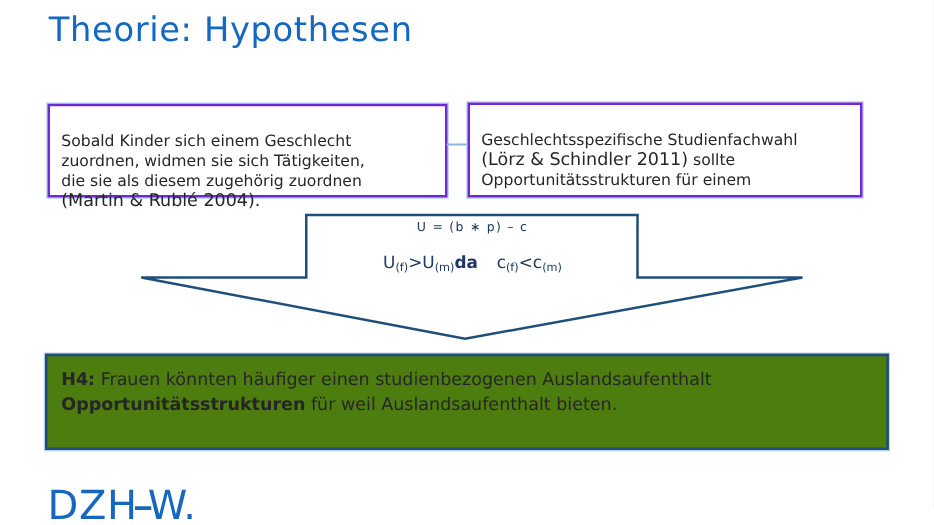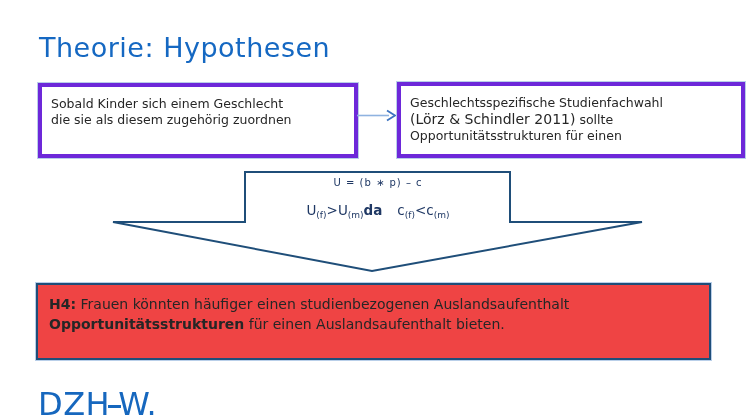--- a/index.html
+++ b/index.html
@@ -3,48 +3,48 @@
 <meta charset="utf-8">
 <style>
   * { margin:0; padding:0; box-sizing:border-box; }
   html,body { background:#e9e9e9; }
   body { font-family:"DejaVu Sans","Liberation Sans",sans-serif; }
   .slide{
     position:relative; width:747px; height:420px; background:#ffffff;
     overflow:hidden; margin:0 auto;
   }
   .slide-title{
-    position:absolute; left:39px; top:32px;
+    position:absolute; left:39px; top:9px;
     font-size:27px; letter-spacing:0.5px; color:#1568C2; white-space:nowrap;
   }
   .tbox{
     position:absolute; background:#fff;
-    border:4px solid #6d28d9; box-shadow:0 0 0 1px #b9cfe9;
-    padding:9px 9px; color:#262626;
+    border:2px solid #6d28d9; box-shadow:0 0 0 1px #b9cfe9;
+    padding:20px 9px; color:#262626;
   }
   .tbox .ln{ font-size:12.5px; line-height:16px; white-space:nowrap; }
   .tbox .cite{ font-size:14px; }
   .box-left{ left:38px; top:83px; width:320px; height:75px; }
-  .box-right{ left:397px; top:82px; width:348px; height:76px; }
+  .box-right{ left:374px; top:82px; width:316px; height:76px; }
   .connector{ position:absolute; left:357px; top:108px; }
   .big-arrow{ position:absolute; left:100px; top:168px; }
   .formula-l1{
     position:absolute; left:245px; top:177px; width:266px; text-align:center;
     font-size:10px; letter-spacing:1px; color:#1F3864; white-space:nowrap;
   }
   .formula-l2{
     position:absolute; left:230px; top:202px; width:296px; text-align:center;
     font-size:13.5px; color:#1F3864; white-space:nowrap;
   }
   .formula-l2 sub{ font-size:9px; vertical-align:-3px; letter-spacing:0; }
   .formula-l2 .gap1{ }
   .formula-l2 .gap2{ margin-left:15px; }
   .box-h4{
     position:absolute; left:36px; top:283px; width:675px; height:77px;
-    background:#ef4444; border:2px solid #1F4E79; box-shadow:0 0 0 1px #b9cfe9;
+    background:#4d7c0f; border:2px solid #1F4E79; box-shadow:0 0 0 1px #b9cfe9;
     padding:9px 11px; color:#262626;
   }
   .box-h4 .ln{ font-size:14px; line-height:20px; white-space:nowrap; }
   .bold{ font-weight:bold; }
   .logo{
     position:absolute; left:38px; top:385px;
     font-size:32px; color:#1667BE; letter-spacing:0.5px; white-space:nowrap;
   }
   .logo .crossbar{
     display:inline-block; width:13px; height:3px; background:#1667BE;
@@ -58,51 +58,53 @@
 </style>
 </head>
 <body>
 
 <div class="slide">
 
   <div class="slide-title">Theorie: Hypothesen</div>
 
   <div class="tbox box-left">
     <div class="ln">Sobald Kinder sich einem Geschlecht</div>
+    <div class="ln">zuordnen, widmen sie sich Tätigkeiten,</div>
     <div class="ln">die sie als diesem zugehörig zuordnen</div>
+    <div class="ln cite">(Martin &amp; Rublé 2004).</div>
   </div>
 
   <svg class="connector" width="42" height="15" viewBox="0 0 42 15">
     <line x1="0" y1="7.5" x2="32" y2="7.5" stroke="#8FB3E0" stroke-width="1.6"></line>
     <polyline points="30,2.5 38,7.5 30,12.5" fill="none" stroke="#3D74C0" stroke-width="1.8"></polyline>
   </svg>
 
   <div class="tbox box-right">
     <div class="ln">Geschlechtsspezifische Studienfachwahl</div>
     <div class="ln">
       <span class="cite">(Lörz &amp; Schindler 2011)</span><span> sollte</span>
     </div>
-    <div class="ln">Opportunitätsstrukturen für einen</div>
+    <div class="ln">Opportunitätsstrukturen für einem</div>
   </div>
 
   <svg class="big-arrow" width="560" height="112" viewBox="0 0 560 112">
     <polygon points="145,4 410,4 410,54 542,54 272,103 13,54 145,54" fill="#ffffff" stroke="#1F4E79" stroke-width="2" stroke-linejoin="miter"></polygon>
   </svg>
 
   <div class="formula-l1">U = (b ∗ p) – c</div>
   <div class="formula-l2">
     <span>U</span><sub>(f)</sub><span>&gt;</span><span>U</span><sub>(m)</sub><span class="gap1 bold">da</span><span class="gap2">c</span><sub>(f)</sub><span>&lt;</span><span>c</span><sub>(m)</sub>
   </div>
 
   <div class="box-h4">
     <div class="ln">
       <span class="bold">H4:</span><span> Frauen könnten häufiger einen studienbezogenen Auslandsaufenthalt</span>
     </div>
     <div class="ln">
-      <span class="bold">Opportunitätsstrukturen</span><span> für einen Auslandsaufenthalt bieten.</span>
+      <span class="bold">Opportunitätsstrukturen</span><span> für weil Auslandsaufenthalt bieten.</span>
     </div>
   </div>
 
   <div class="logo">
     <span>DZH</span><span class="crossbar"></span><span>W.</span>
   </div>
 
 
 </div>
 

